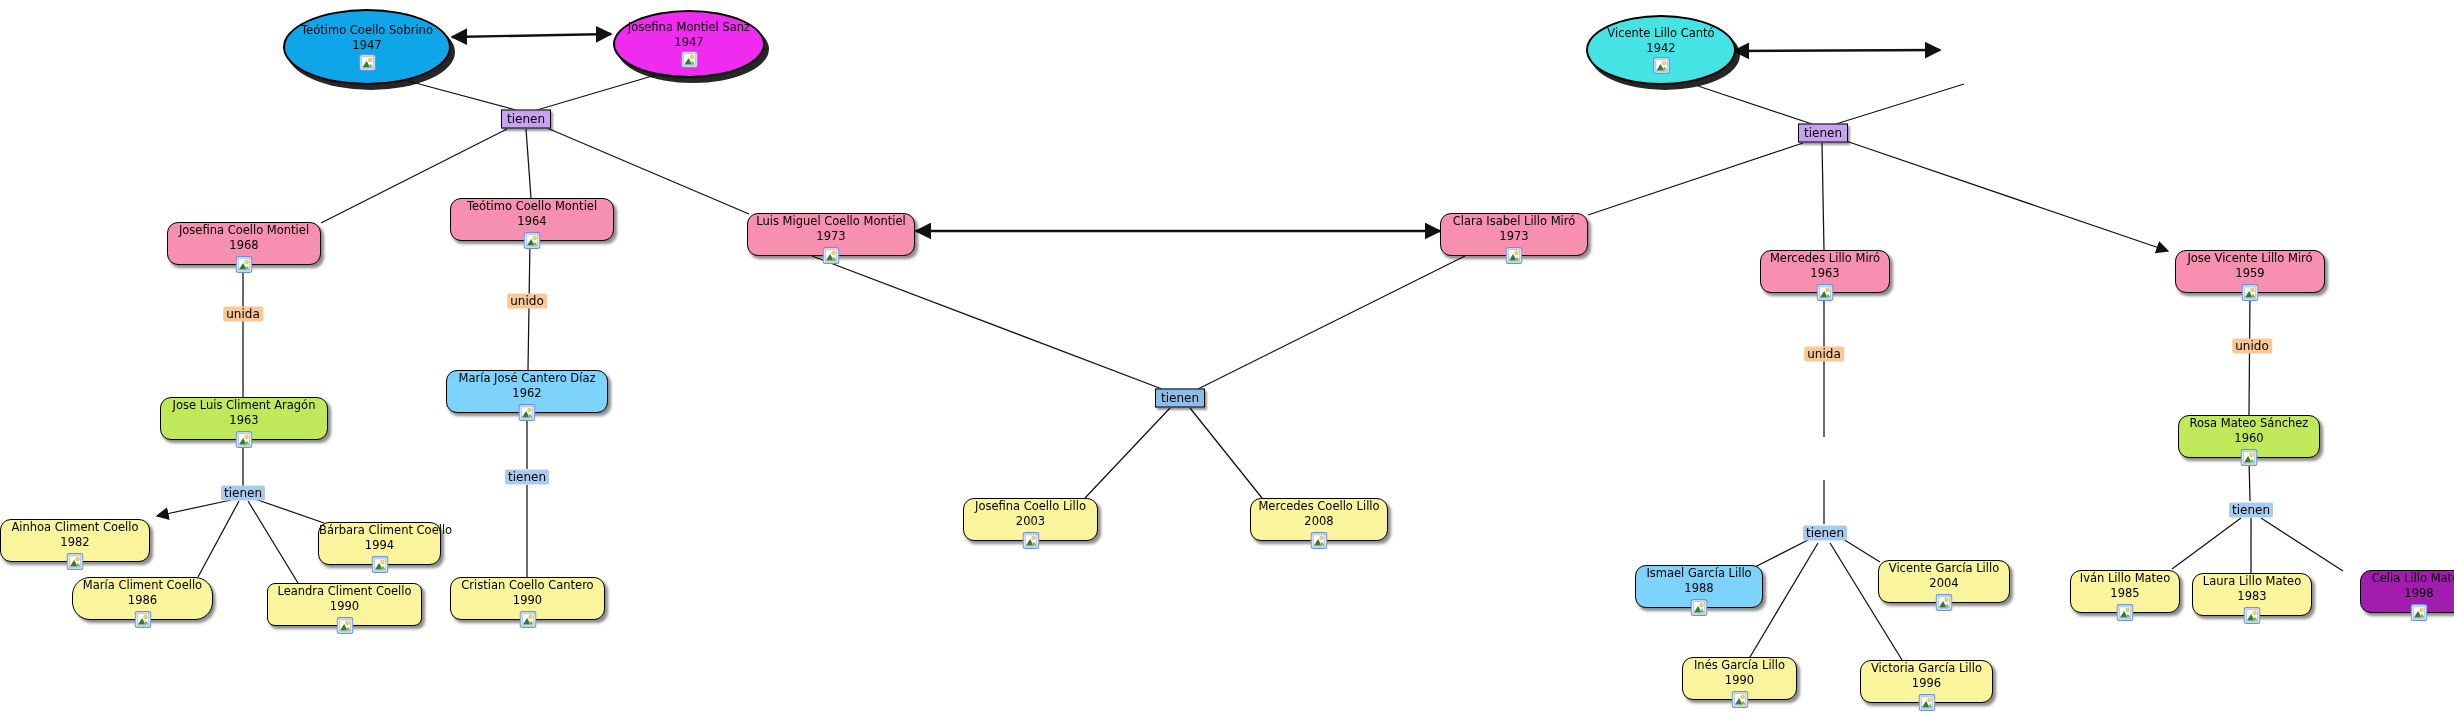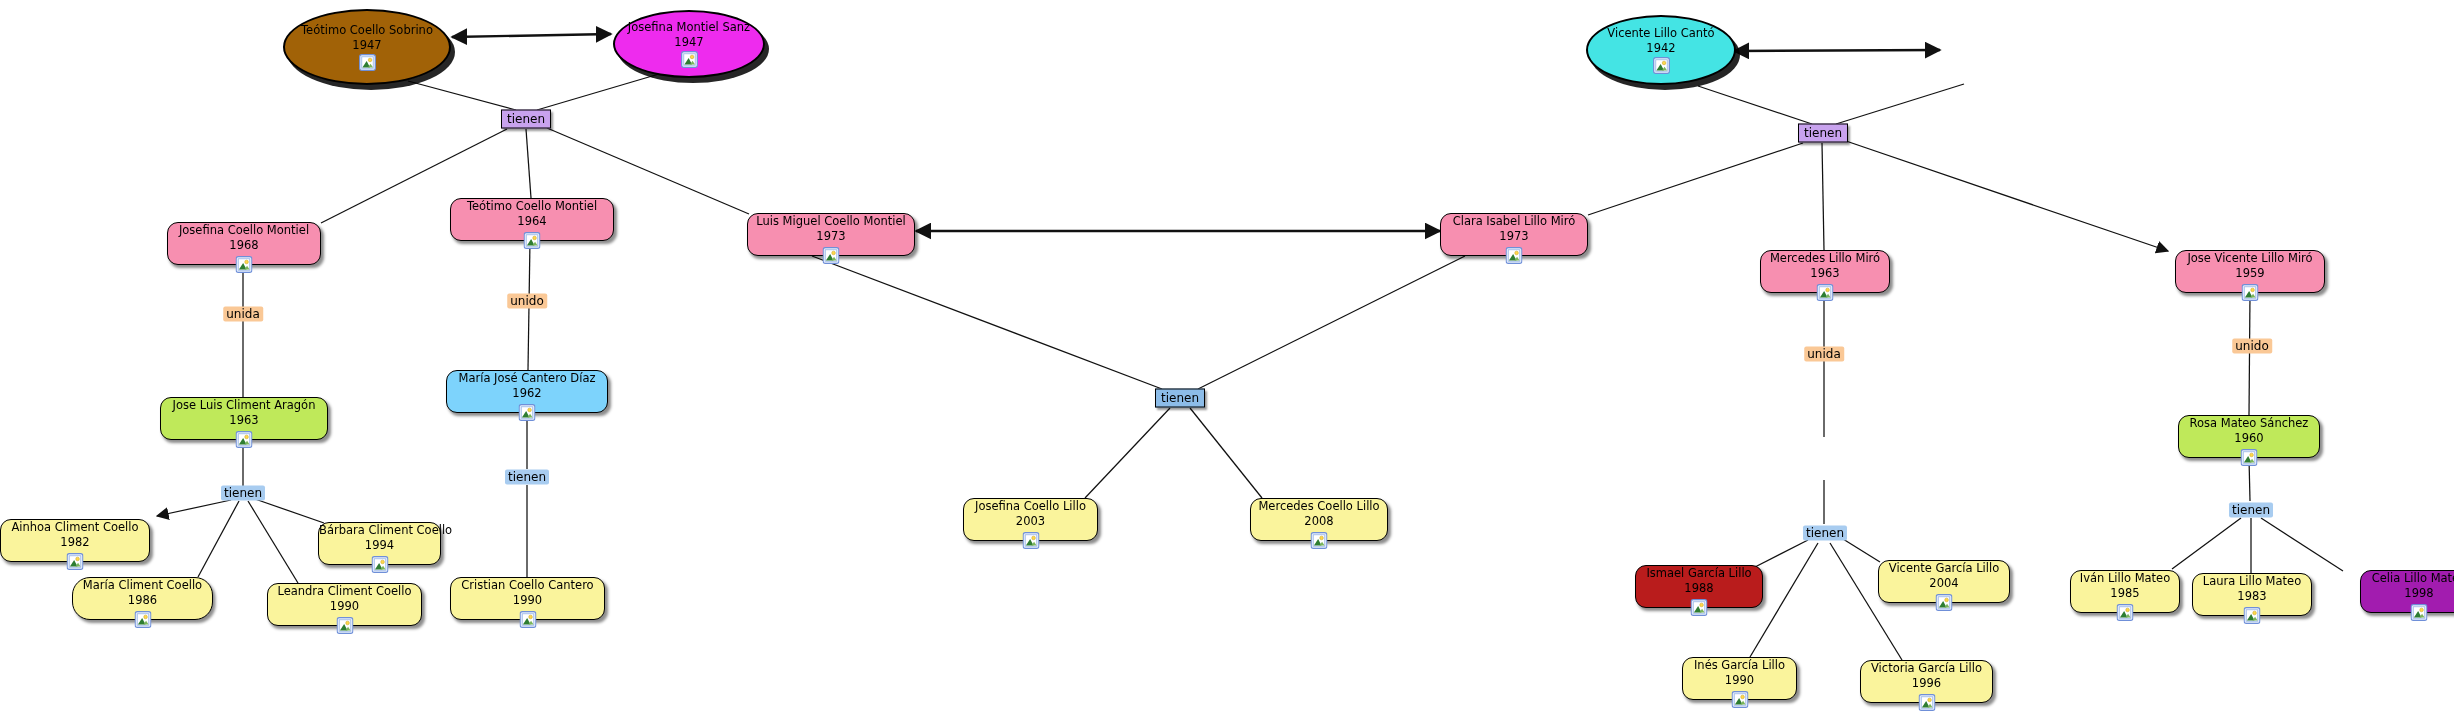--- a/index.html
+++ b/index.html
@@ -98,21 +98,21 @@
       <line x1="1808" y1="540" x2="1755" y2="567" stroke="#111111" stroke-width="1.25"></line>
       <line x1="1818" y1="543" x2="1750" y2="657" stroke="#111111" stroke-width="1.25"></line>
       <line x1="1830" y1="543" x2="1902" y2="660" stroke="#111111" stroke-width="1.25"></line>
       <line x1="1843" y1="539" x2="1880" y2="562" stroke="#111111" stroke-width="1.25"></line>
       <line x1="2250" y1="293" x2="2249" y2="415" stroke="#111111" stroke-width="1.25"></line>
       <line x1="2249" y1="458" x2="2250" y2="501" stroke="#111111" stroke-width="1.25"></line>
       <line x1="2241" y1="518" x2="2172" y2="569" stroke="#111111" stroke-width="1.25"></line>
       <line x1="2251" y1="518" x2="2251" y2="573" stroke="#111111" stroke-width="1.25"></line>
       <line x1="2261" y1="518" x2="2343" y2="571" stroke="#111111" stroke-width="1.25"></line>
     </svg>
-    <div class="node ellipse" style="left: 283px; top: 9px; width: 168px; height: 76px; background: #a16207;">
+    <div class="node ellipse" style="left: 283px; top: 9px; width: 168px; height: 76px; background: #0ea5e9;">
       <div class="name">Teótimo Coello Sobrino</div>
       <div class="year">1947</div>
       <span class="icon"><svg viewBox="0 0 16 16" width="17" height="17">
           <rect x="0.6" y="0.6" width="14.8" height="14.8" rx="2" fill="#e8f0fc" stroke="#6f8fd8" stroke-width="1.1"></rect>
           <rect x="2.6" y="2.6" width="10.8" height="10.8" fill="#ffffff" stroke="#9db8e8" stroke-width="0.8"></rect>
           <circle cx="10.4" cy="5.6" r="1.7" fill="#ffd84d" stroke="#c9a21c" stroke-width="0.5"></circle>
           <path d="M3.2 12.8 L7.2 6.6 L10.4 12.8 Z" fill="#2e7d32"></path>
           <path d="M8.4 12.8 L10.9 9.2 L13.2 12.8 Z" fill="#7ab55c"></path>
         </svg></span>
     </div>
@@ -252,21 +252,21 @@
       <div class="name">María Climent Coello</div>
       <div class="year">1986</div>
       <span class="icon"><svg viewBox="0 0 16 16" width="17" height="17">
           <rect x="0.6" y="0.6" width="14.8" height="14.8" rx="2" fill="#e8f0fc" stroke="#6f8fd8" stroke-width="1.1"></rect>
           <rect x="2.6" y="2.6" width="10.8" height="10.8" fill="#ffffff" stroke="#9db8e8" stroke-width="0.8"></rect>
           <circle cx="10.4" cy="5.6" r="1.7" fill="#ffd84d" stroke="#c9a21c" stroke-width="0.5"></circle>
           <path d="M3.2 12.8 L7.2 6.6 L10.4 12.8 Z" fill="#2e7d32"></path>
           <path d="M8.4 12.8 L10.9 9.2 L13.2 12.8 Z" fill="#7ab55c"></path>
         </svg></span>
     </div>
-    <div class="node rect" style="left: 267px; top: 583px; width: 155px; height: 43px; background: rgb(250, 244, 156);">
+    <div class="node rect" style="left: 267px; top: 583px; width: 155px; height: 43px; background: rgb(250, 244, 156); border-radius: 8px;">
       <div class="name">Leandra Climent Coello</div>
       <div class="year">1990</div>
       <span class="icon"><svg viewBox="0 0 16 16" width="17" height="17">
           <rect x="0.6" y="0.6" width="14.8" height="14.8" rx="2" fill="#e8f0fc" stroke="#6f8fd8" stroke-width="1.1"></rect>
           <rect x="2.6" y="2.6" width="10.8" height="10.8" fill="#ffffff" stroke="#9db8e8" stroke-width="0.8"></rect>
           <circle cx="10.4" cy="5.6" r="1.7" fill="#ffd84d" stroke="#c9a21c" stroke-width="0.5"></circle>
           <path d="M3.2 12.8 L7.2 6.6 L10.4 12.8 Z" fill="#2e7d32"></path>
           <path d="M8.4 12.8 L10.9 9.2 L13.2 12.8 Z" fill="#7ab55c"></path>
         </svg></span>
     </div>
@@ -307,21 +307,21 @@
       <div class="name">Mercedes Coello Lillo</div>
       <div class="year">2008</div>
       <span class="icon"><svg viewBox="0 0 16 16" width="17" height="17">
           <rect x="0.6" y="0.6" width="14.8" height="14.8" rx="2" fill="#e8f0fc" stroke="#6f8fd8" stroke-width="1.1"></rect>
           <rect x="2.6" y="2.6" width="10.8" height="10.8" fill="#ffffff" stroke="#9db8e8" stroke-width="0.8"></rect>
           <circle cx="10.4" cy="5.6" r="1.7" fill="#ffd84d" stroke="#c9a21c" stroke-width="0.5"></circle>
           <path d="M3.2 12.8 L7.2 6.6 L10.4 12.8 Z" fill="#2e7d32"></path>
           <path d="M8.4 12.8 L10.9 9.2 L13.2 12.8 Z" fill="#7ab55c"></path>
         </svg></span>
     </div>
-    <div class="node rect" style="left: 1635px; top: 565px; width: 128px; height: 43px; background: #b91c1c;">
+    <div class="node rect" style="left: 1635px; top: 565px; width: 128px; height: 43px; background: #7dd3fc;">
       <div class="name">Ismael García Lillo</div>
       <div class="year">1988</div>
       <span class="icon"><svg viewBox="0 0 16 16" width="17" height="17">
           <rect x="0.6" y="0.6" width="14.8" height="14.8" rx="2" fill="#e8f0fc" stroke="#6f8fd8" stroke-width="1.1"></rect>
           <rect x="2.6" y="2.6" width="10.8" height="10.8" fill="#ffffff" stroke="#9db8e8" stroke-width="0.8"></rect>
           <circle cx="10.4" cy="5.6" r="1.7" fill="#ffd84d" stroke="#c9a21c" stroke-width="0.5"></circle>
           <path d="M3.2 12.8 L7.2 6.6 L10.4 12.8 Z" fill="#2e7d32"></path>
           <path d="M8.4 12.8 L10.9 9.2 L13.2 12.8 Z" fill="#7ab55c"></path>
         </svg></span>
     </div>

